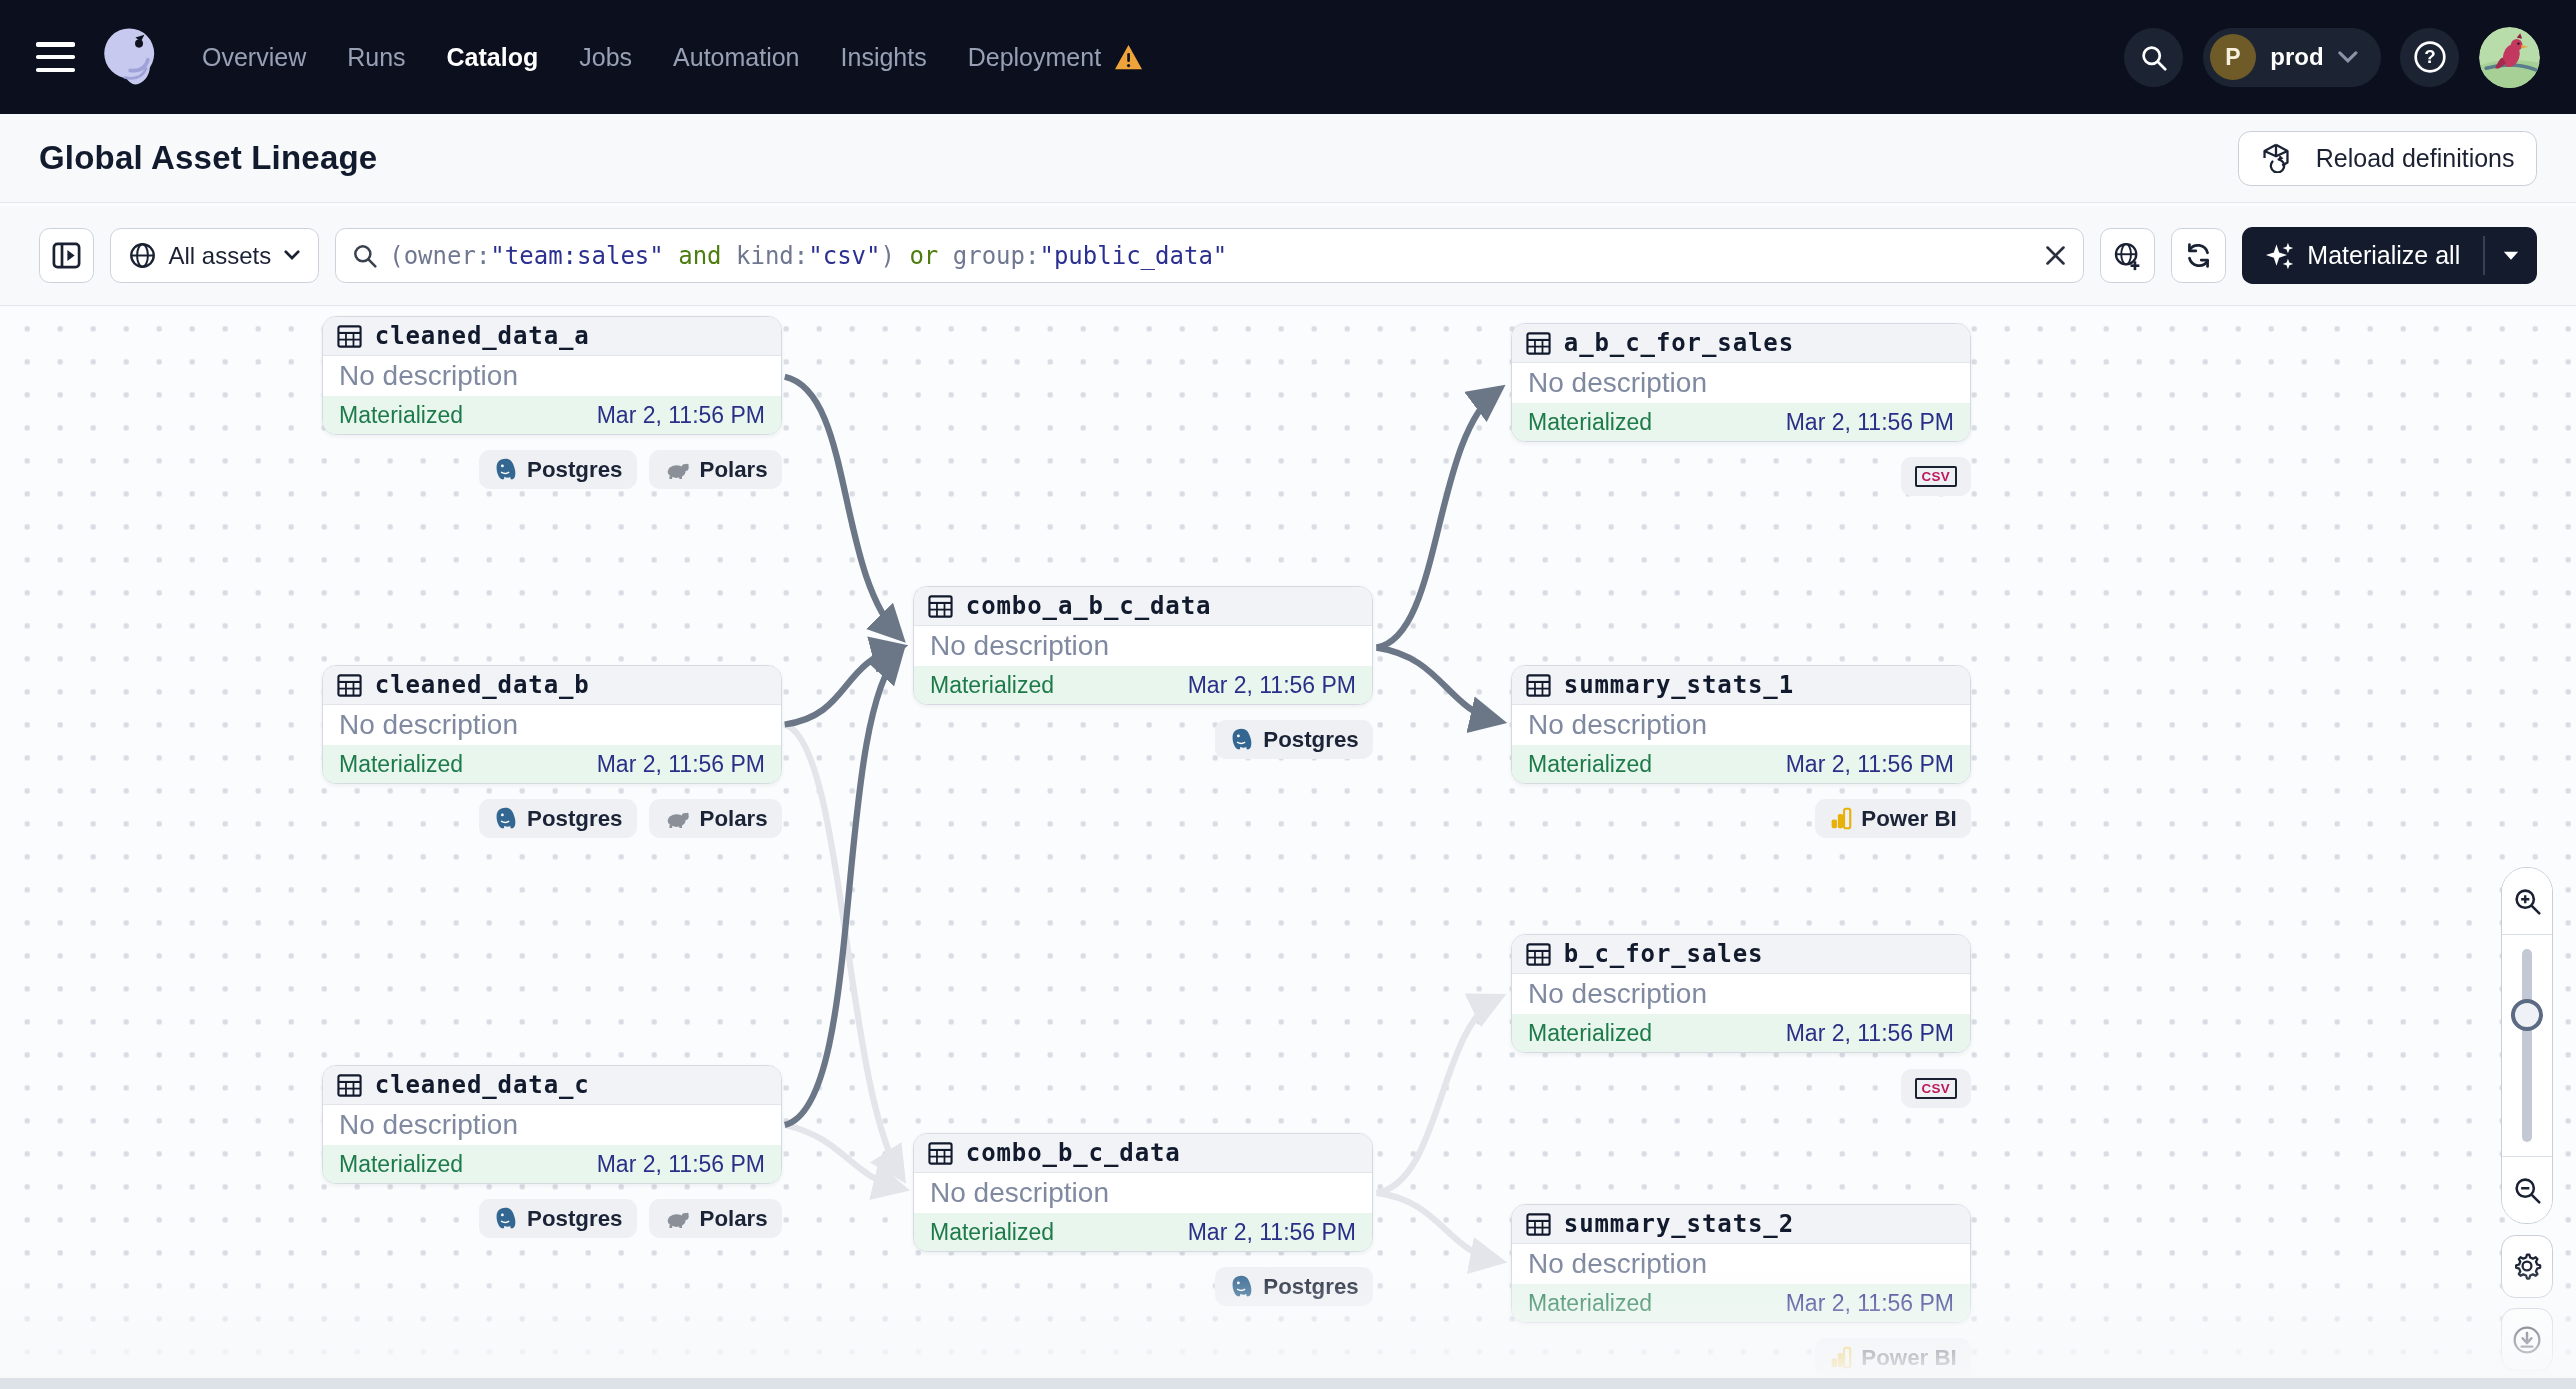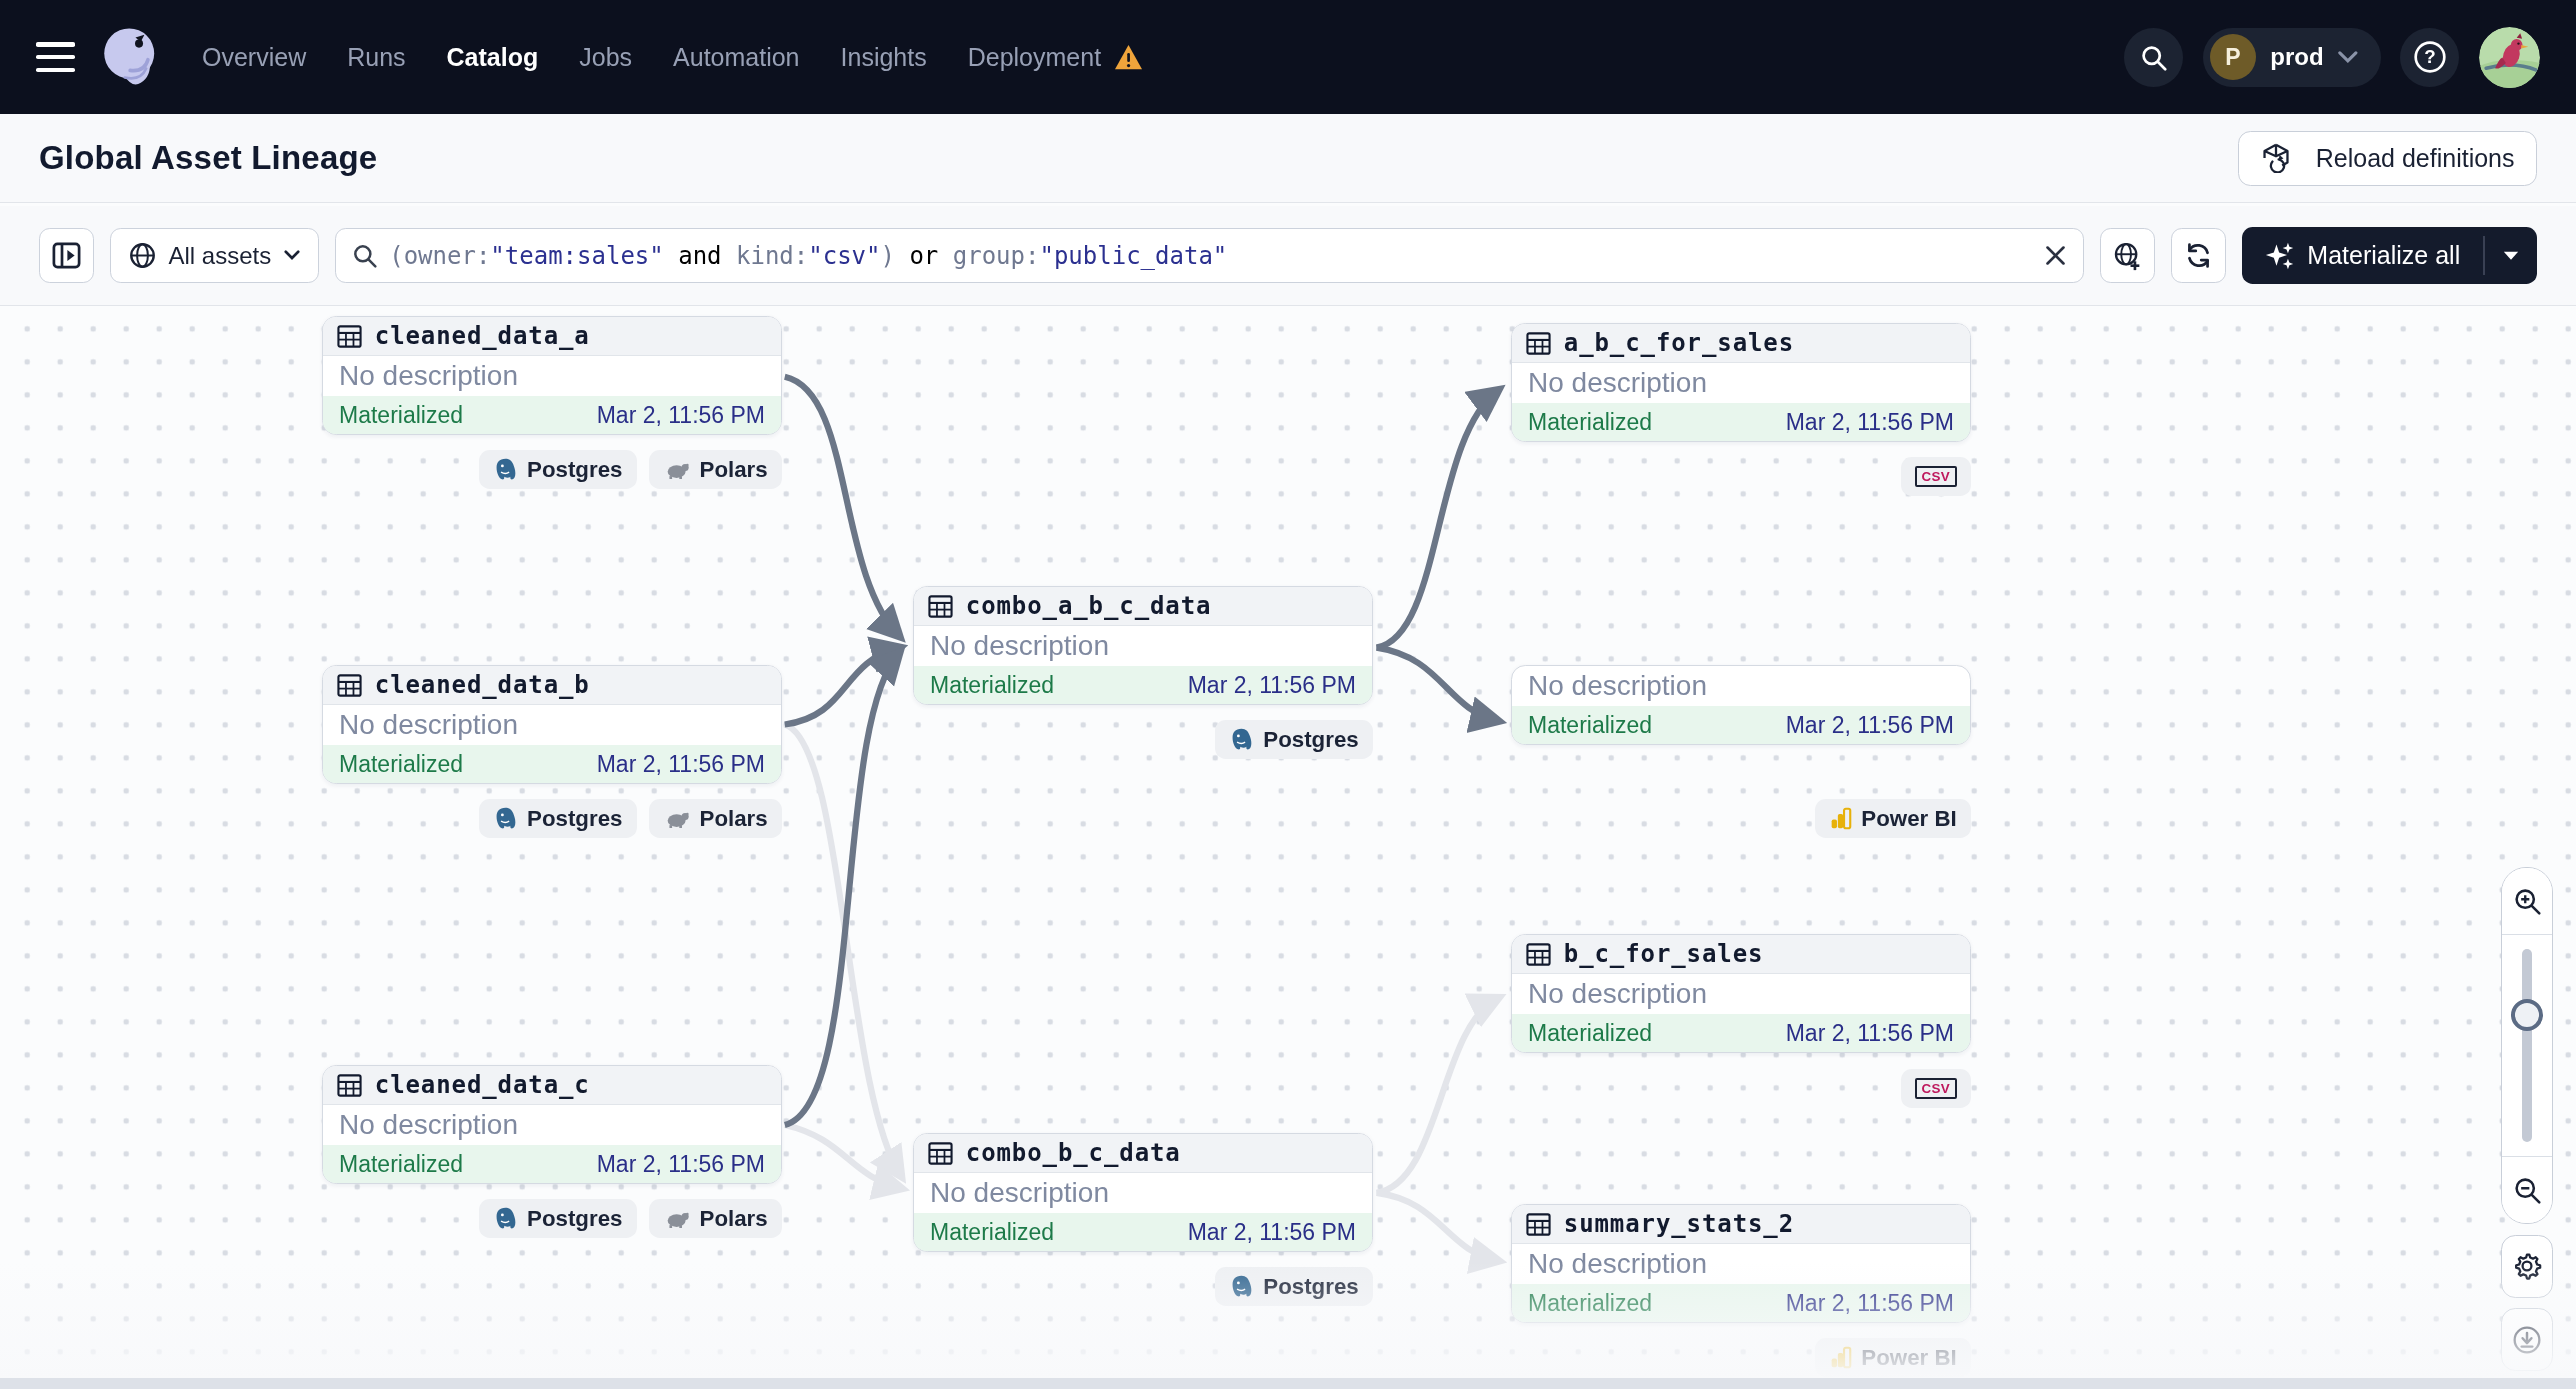--- a/index.html
+++ b/index.html
@@ -39,21 +39,21 @@
   .toolbar { position:absolute; left:0; top:206px; width:2576px; height:100px;
     background:#f8f9fb; border-bottom:1.8px solid #e2e5ea; display:flex; align-items:center;
     gap:16px; padding:0 39px; }
   .tb-btn { height:55px; min-width:55px; border-radius:10.7px; border:1.8px solid #ccd2dc;
     background:#ffffff; display:flex; align-items:center; justify-content:center; cursor:pointer; }
   .assets-dd { height:55px; border-radius:10.7px; border:1.8px solid #ccd2dc; background:#fff;
     display:flex; align-items:center; gap:12.5px; padding:0 18px; font-size:24px; color:#1a2133; cursor:pointer; }
   .searchbox { flex:1; height:55px; border-radius:10.7px; border:1.8px solid #ccd2dc; background:#fff;
     display:flex; align-items:center; padding:0 16px; gap:12.5px; }
   .search-q { flex:1; font-size:24px; white-space:pre; }
-  .tok-plain { color:#6f7890; } .tok-value { color:#2b3090; } .tok-op { color:#000000;text-align:right; }
+  .tok-plain { color:#6f7890; } .tok-value { color:#2b3090; } .tok-op { color:#4d7c0f;text-align:right; }
   .mat-btn { height:57px; border-radius:10.7px; background:#141b2c; display:flex; align-items:stretch; cursor:pointer;text-align:center; }
   .mat-main { display:flex; align-items:center; gap:12.5px; padding:0 23px; color:#fff; font-size:25px; font-weight:500; }
   .mat-sep { width:1.8px; background:#3a4154; margin:9px 0; }
   .mat-caret { width:52px; display:flex; align-items:center; justify-content:center; }
 
   
   .canvas { position:absolute; left:0; top:307px; width:2576px; height:1071px;
     background-color:#fbfcfd;
     background-image:radial-gradient(circle, #d8dce3 2.7px, transparent 3.1px);
     background-size:33px 33px; background-position:10.7px 5.4px; }
@@ -463,20 +463,30 @@
       <span class="tm">Mar 2, 11:56 PM</span>
     </div>
   </div>
   <div class="tagrow" style="left:1511px; top:150px; width:460px;">
     <div class="tag">
       <span class="csv-badge">CSV</span>
     </div>
   </div>
 
   <div class="asset-node" style="left:1511px; top:358px;">
+    <div class="an-head">
+      <svg width="25" height="23" viewBox="0 0 28 26">
+          <rect x="1.5" y="1.5" width="25" height="23" rx="2" fill="none" stroke="#121a2e" stroke-width="2.4"></rect>
+          <line x1="1.5" y1="9" x2="26.5" y2="9" stroke="#121a2e" stroke-width="2.4"></line>
+          <line x1="1.5" y1="16.5" x2="26.5" y2="16.5" stroke="#121a2e" stroke-width="2"></line>
+          <line x1="10" y1="9" x2="10" y2="24.5" stroke="#121a2e" stroke-width="2"></line>
+          <line x1="18.5" y1="9" x2="18.5" y2="24.5" stroke="#121a2e" stroke-width="2"></line>
+        </svg>
+      <span class="an-name mono">summary_stats_1</span>
+    </div>
     <div class="an-desc">No description</div>
     <div class="an-status">
       <span class="st">Materialized</span>
       <span class="tm">Mar 2, 11:56 PM</span>
     </div>
   </div>
   <div class="tagrow" style="left:1511px; top:492px; width:460px;">
     <div class="tag">
       <svg width="23" height="23" viewBox="0 0 26 26">
           <rect x="17" y="2" width="7" height="22" rx="2" fill="none" stroke="#e7b10a" stroke-width="2.4"></rect>

